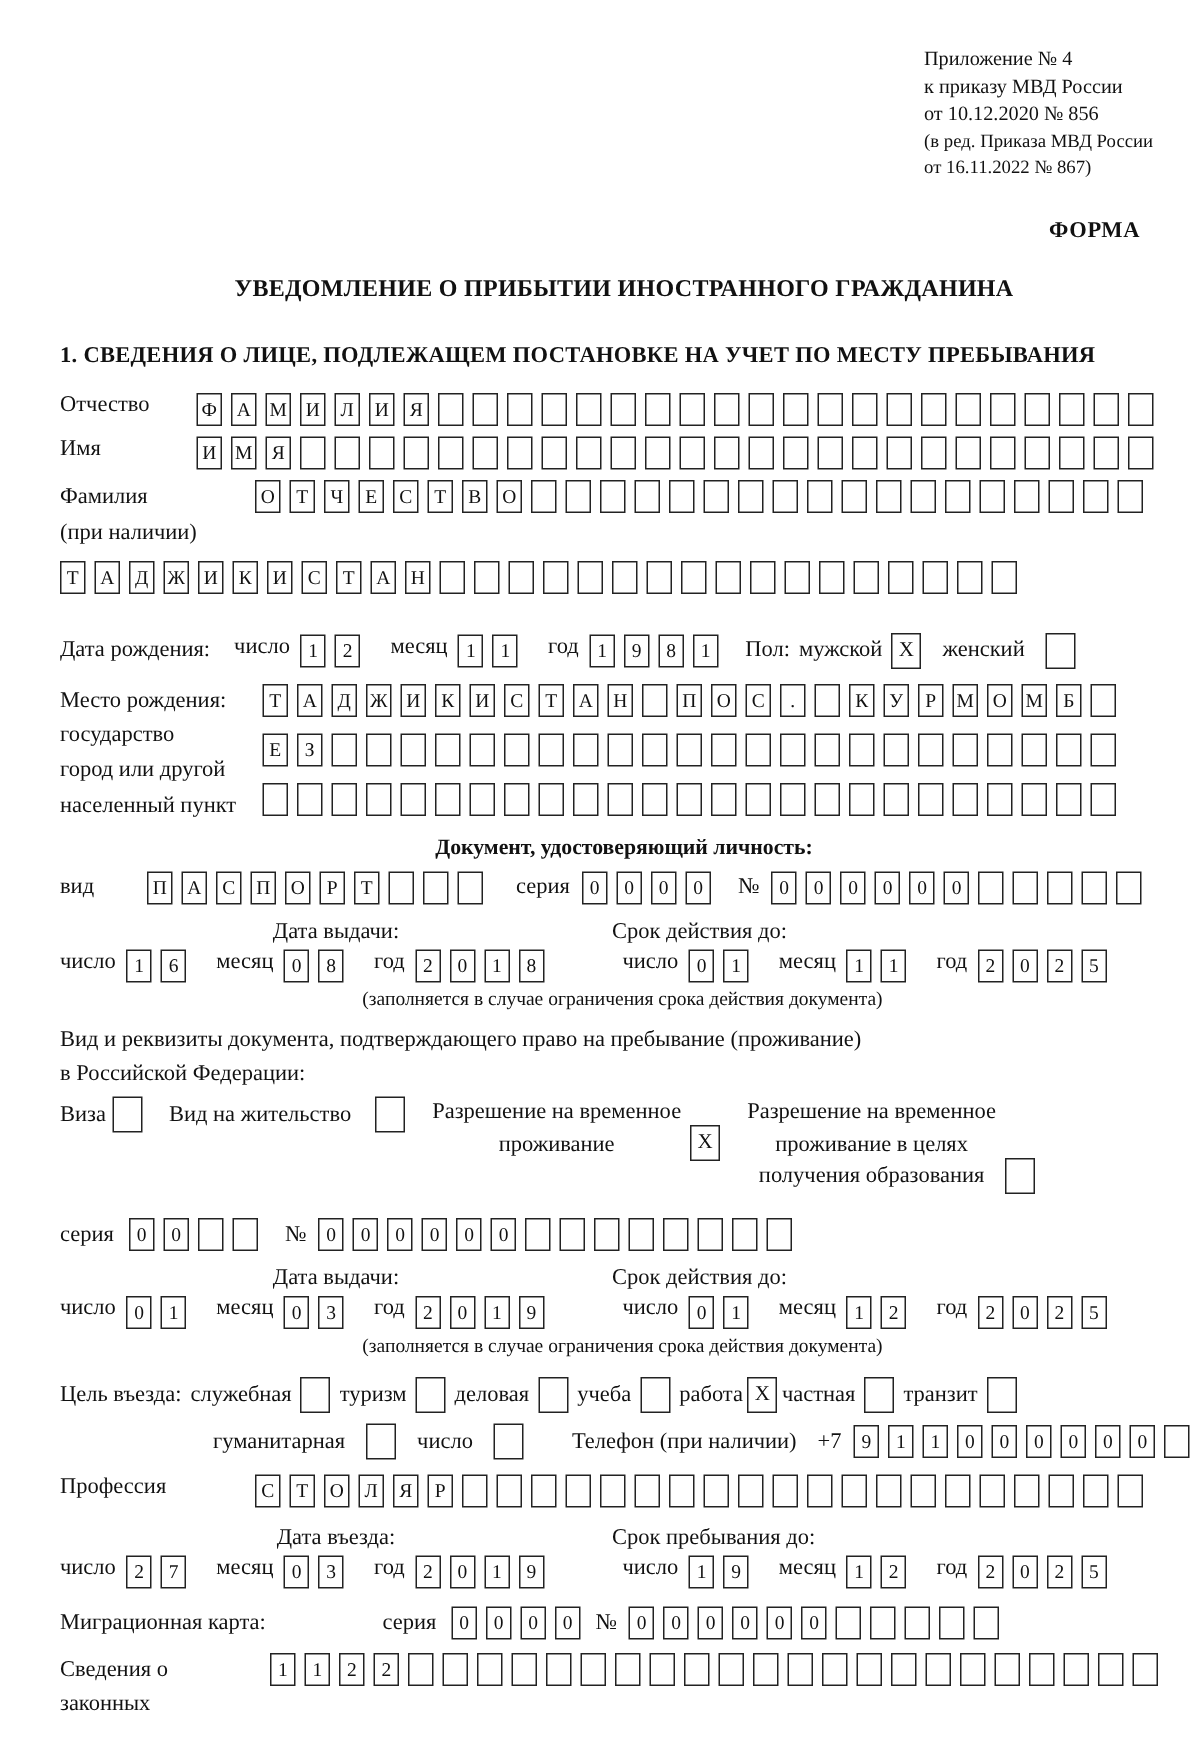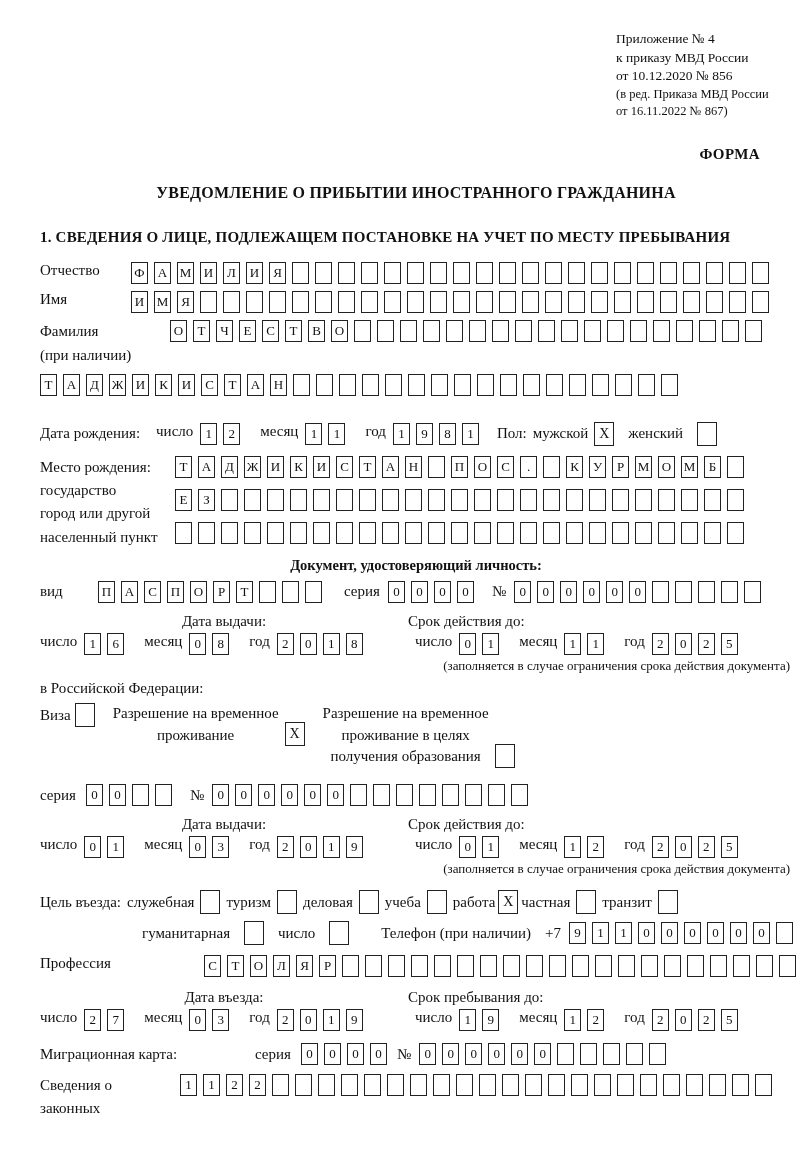--- a/index.html
+++ b/index.html
@@ -36,21 +36,21 @@
 
   .dategroup { display:flex; }
   .dlbl { font-size:15px; margin:0 7px 0 14px; white-space:nowrap; }
   .dlbl.first { margin-left:0; }
 
   .tc-heads { display:flex; font-size:15px; margin-top:10px; }
   .tc-heads .h1 { width:368px; text-align:center; }
   .tc-heads .h2 { flex:1; text-align:left; }
   .tc-row { display:flex; align-items:center; margin-top:3px; }
   .tc-left { width:375px; flex:0 0 auto; }
-  .note { text-align:right; font-size:13px; margin-top:3px; margin-right:2px; }
+  .note { text-align:center; font-size:13px; margin-top:3px; margin-right:2px; }
 
   .para { font-size:15px; margin-top:11px; }
   .opts { display:flex; align-items:flex-start; margin-top:6px; }
   .opt { display:flex; align-items:flex-end; margin-right:12px; }
   .opt .txt { font-size:15px; line-height:1.45; text-align:center; }
   .opt .cbwrap { margin-top:0; }
 
   .purpose2 { margin-left:102px; }
   .plbl { margin-left:10px; }
   .phone-prefix { font-size:15px; margin:0 8px 0 14px; }
@@ -414,30 +414,37 @@
         <span class="cells inline">
           <span class="cell">2</span>
           <span class="cell">0</span>
           <span class="cell">2</span>
           <span class="cell">5</span>
         </span>
       </div>
   </div>
   <div class="note">(заполняется в случае ограничения срока действия документа)</div>
 
+  <div class="para">Вид и реквизиты документа, подтверждающего право на пребывание (проживание)</div>
   <div class="para" style="margin-top:6px;">в Российской Федерации:</div>
 
   <div class="opts">
     <div class="opt">
       <span class="txt">Виза</span>
       <span class="cells cbwrap" style="margin-left:4px;">
           <span class="cb"></span>
         </span>
     </div>
     <div class="opt">
+      <span class="txt">Вид на жительство</span>
+      <span class="cells cbwrap" style="margin-left:16px;">
+          <span class="cb"></span>
+        </span>
+    </div>
+    <div class="opt">
       <span class="txt">
         <div>Разрешение на временное</div>
         <div>проживание</div>
       </span>
       <span class="cells cbwrap">
           <span class="cb">X</span>
         </span>
     </div>
     <div class="opt" style="margin-right:0;">
       <span class="txt">
@@ -574,21 +581,21 @@
         <span class="cell">0</span>
         <span class="cell">0</span>
         <span class="cell">0</span>
         <span class="cell">0</span>
         <span class="cell">0</span>
         <span class="cell">0</span>
         <span class="cell"></span>
       </span>
   </div>
 
-  <div class="row" style="margin-top:10px;gap:34px;">
+  <div class="row" style="margin-top:10px;">
     <span class="lbl w130">Профессия</span>
     <span class="cells">
         <span class="cell">С</span>
         <span class="cell">Т</span>
         <span class="cell">О</span>
         <span class="cell">Л</span>
         <span class="cell">Я</span>
         <span class="cell">Р</span>
         <span class="cell"></span>
         <span class="cell"></span>

